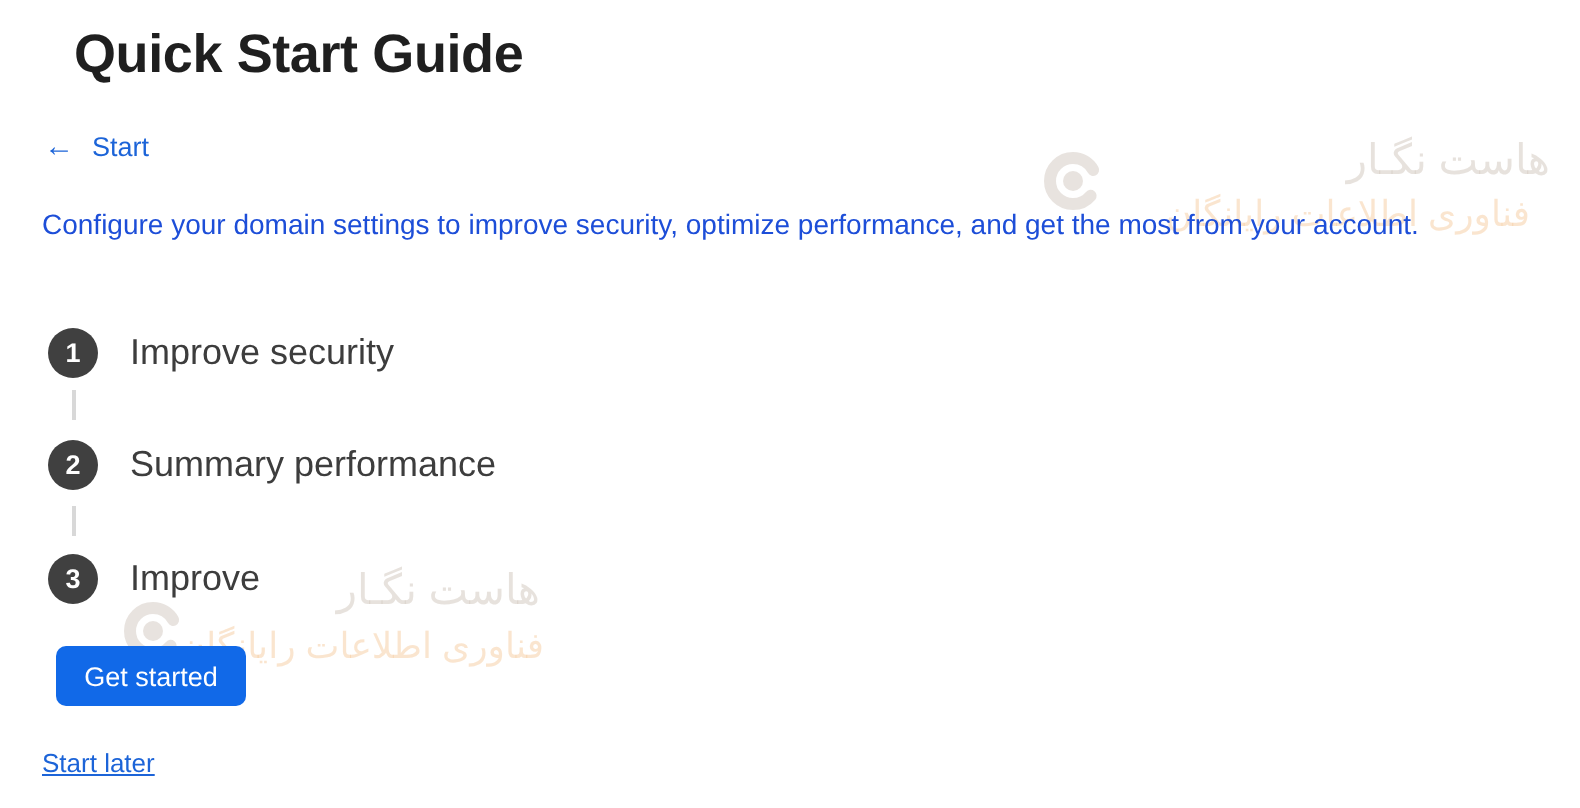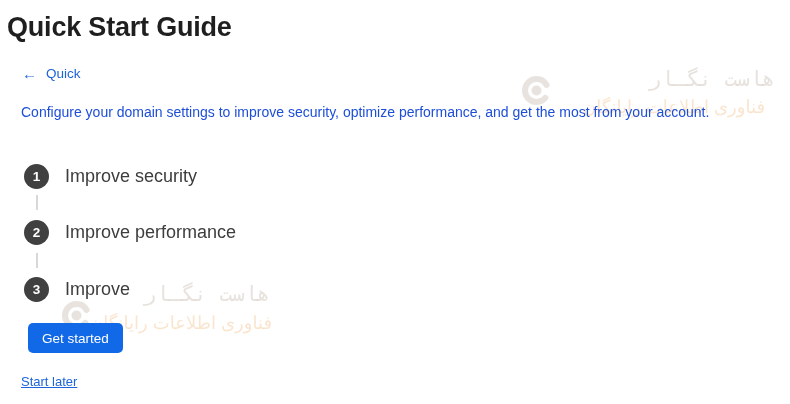--- a/index.html
+++ b/index.html
@@ -6,21 +6,21 @@
   html, body { width: 790px; height: 404px; }
   body {
     position: relative;
     width: 790px; height: 404px;
     background: #ffffff;
     font-family: "Liberation Sans", sans-serif;
     overflow: hidden;
   }
 
   .page-title {
-    position: absolute; left: 7px; top: 12px;
+    position: absolute; left: 37px; top: 12px;
     font-size: 27px; font-weight: 600; color: #1f1f1f;
     letter-spacing: -0.2px;
   }
 
   .back-link {
     position: absolute; left: 22px; top: 66px;
     display: flex; align-items: center; gap: 9px;
     color: var(--link-blue, #1c64d8);
     font-size: 13.5px; cursor: pointer; text-decoration: none;
   }
@@ -70,21 +70,21 @@
     font-size: 13px; color: var(--link-blue, #1c64d8);
     text-decoration: underline; cursor: pointer;
   }
 
   
   .watermark { position: absolute; pointer-events: none; }
   .wm-logo { position: absolute; }
   .wm-text {
     position: absolute; direction: rtl; text-align: right;
     color: rgba(198, 186, 174, 0.42);
-    font-size: 21px; line-height: 1; white-space: nowrap; font-family: Liberation Mono, monospace;
+    font-size: 21px; line-height: 1; white-space: nowrap;
   }
   .wm-subtext {
     position: absolute; direction: rtl; text-align: center;
     color: rgba(238, 168, 96, 0.30);
     font-size: 18px; line-height: 1; white-space: nowrap;
   }
 </style>
 </head>
 <body>
 
@@ -103,34 +103,34 @@
     <circle cx="16.5" cy="16.5" r="5" fill="rgba(198,186,174,0.40)"></circle>
   </svg>
   <div class="wm-text" style="left:150px; top:285px; width:120px;">هاست نگـار</div>
   <div class="wm-subtext" style="left:150px; top:314px; width:122px;">فناوری اطلاعات رایانگان</div>
 </div>
 
 <h1 class="page-title">Quick Start Guide</h1>
 
 <a class="back-link">
   <span class="arrow">←</span>
-  <span>Quick</span>
+  <span>Start</span>
 </a>
 
 <p class="description">Configure your domain settings to improve security, optimize performance, and get the most from your account.</p>
 
 <div class="step-row s1">
   <div class="step-circle">1</div>
   <div class="step-label">Improve security</div>
 </div>
 <div class="connector c1"></div>
 
 <div class="step-row s2">
   <div class="step-circle">2</div>
-  <div class="step-label">Improve performance</div>
+  <div class="step-label">Summary performance</div>
 </div>
 <div class="connector c2"></div>
 
 <div class="step-row s3">
   <div class="step-circle">3</div>
   <div class="step-label">Improve</div>
 </div>
 
 <button class="primary-button">Get started</button>
 

